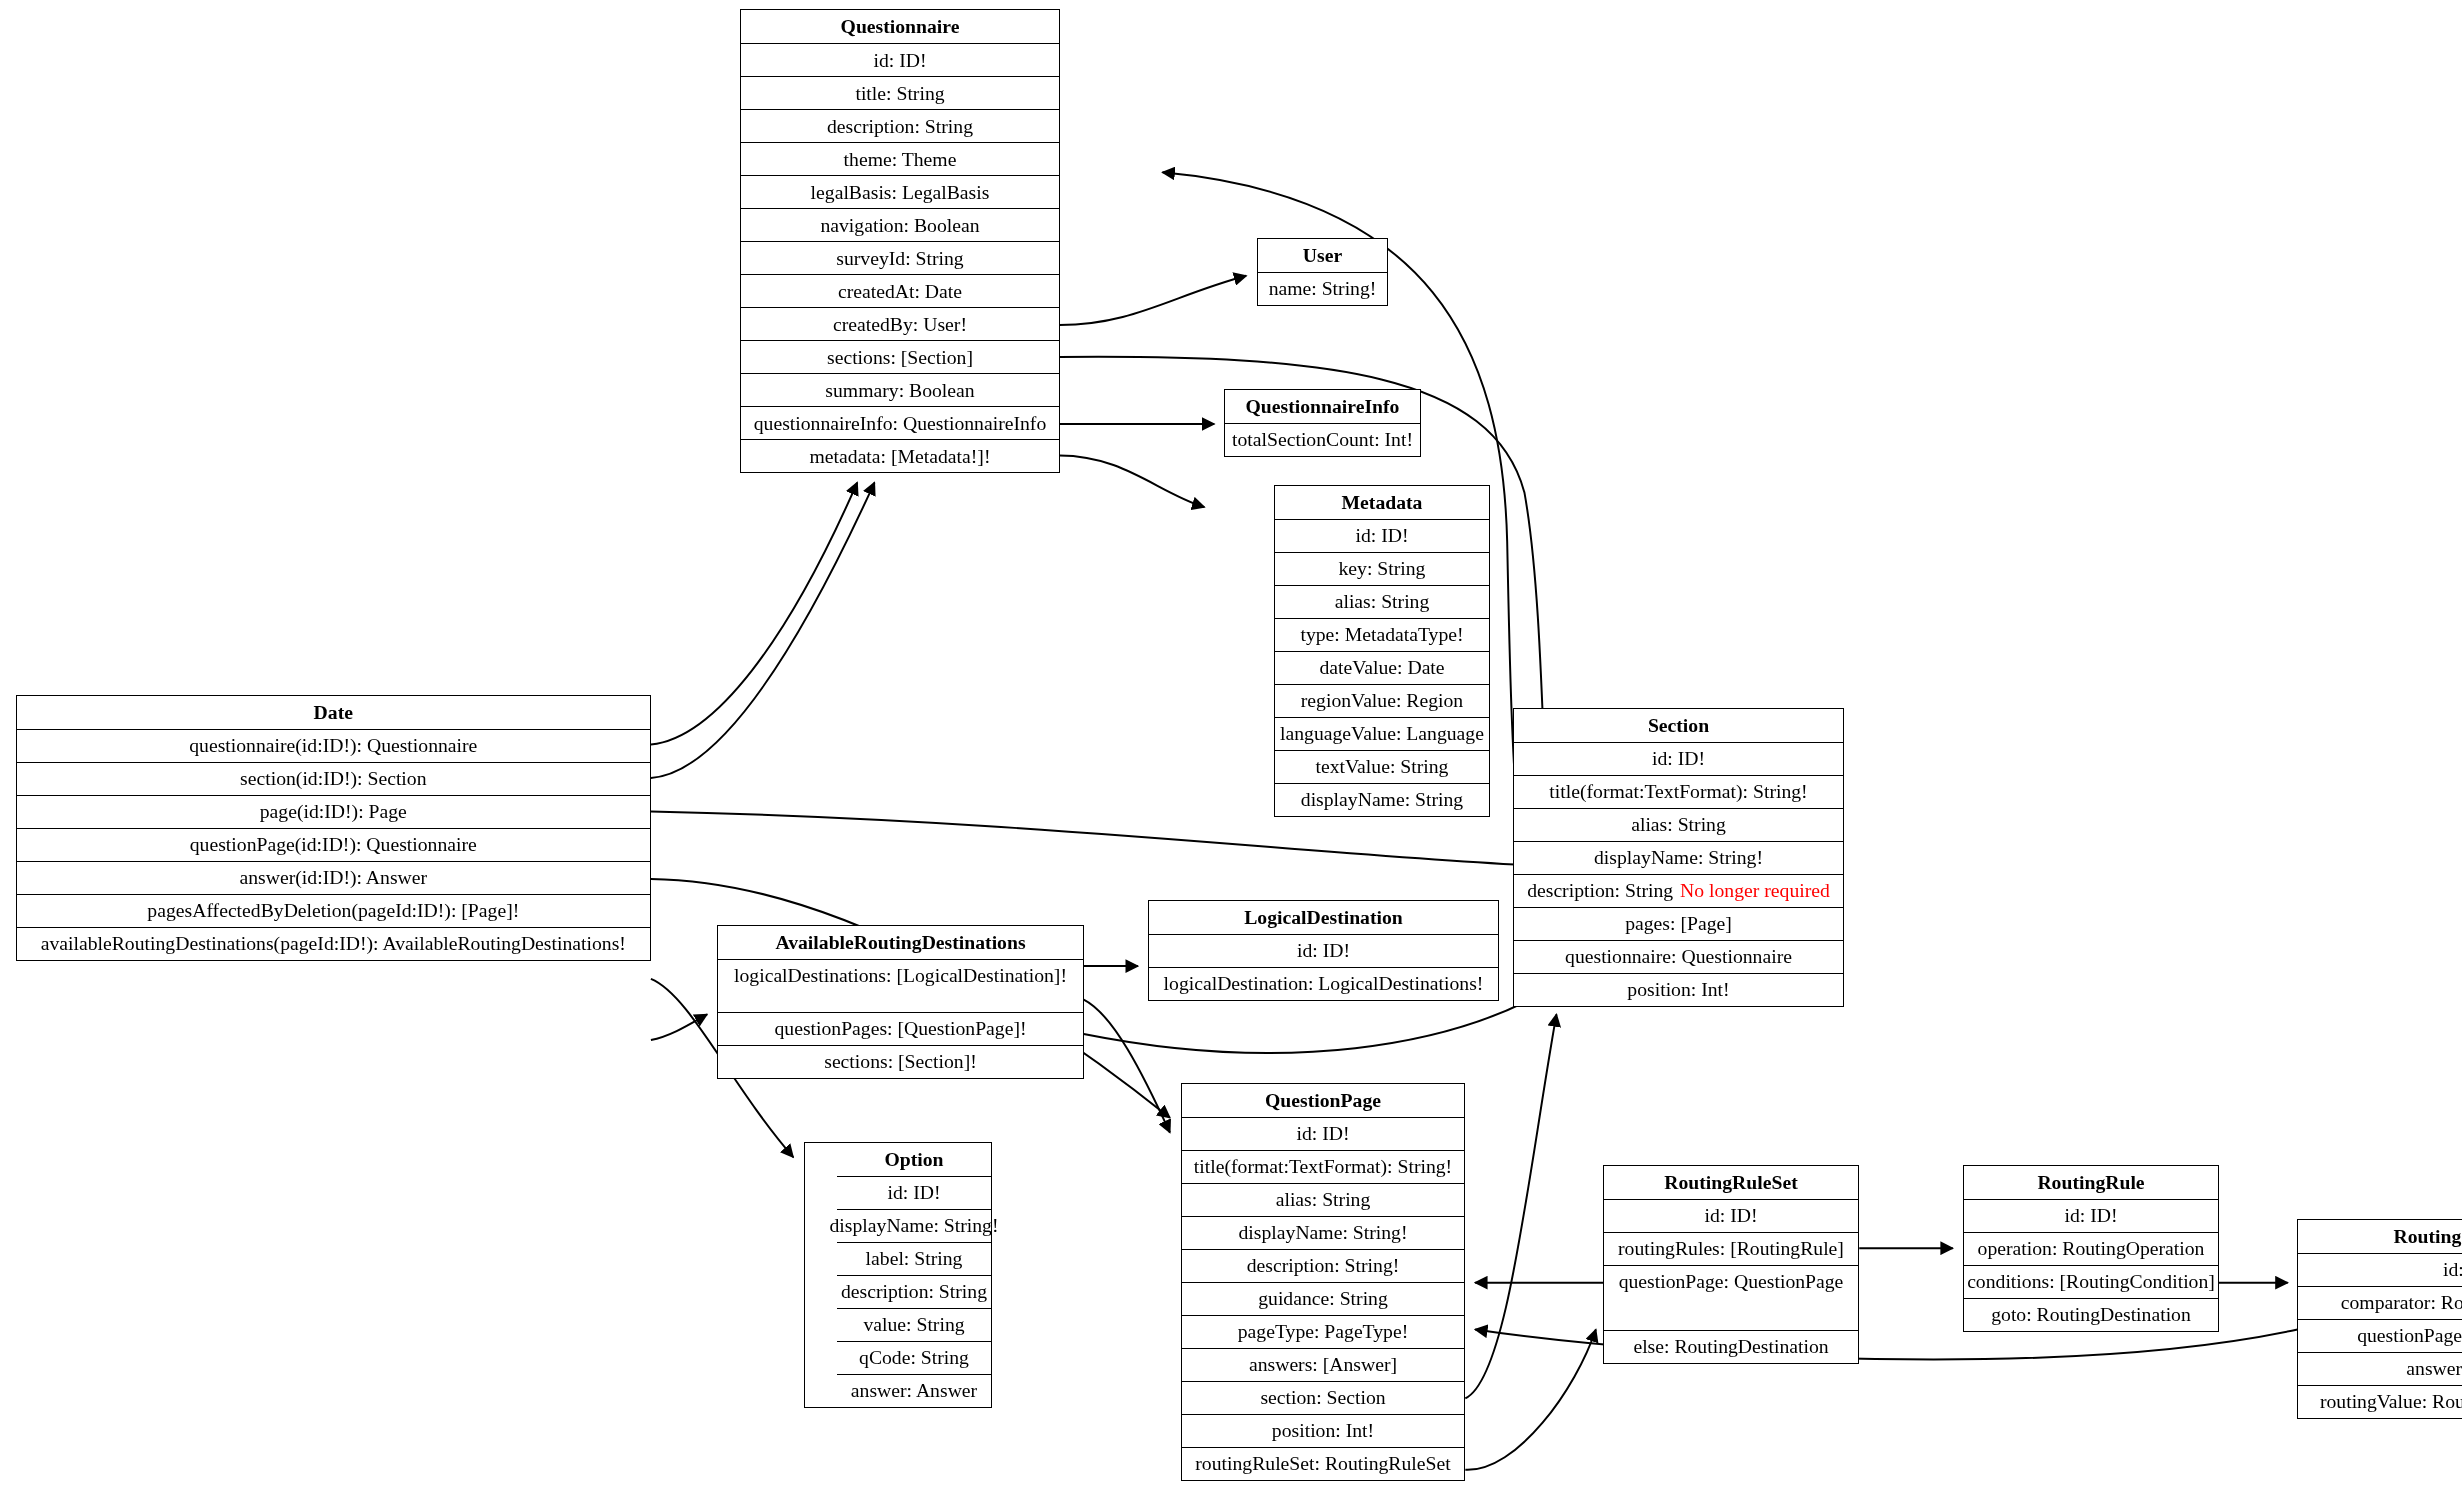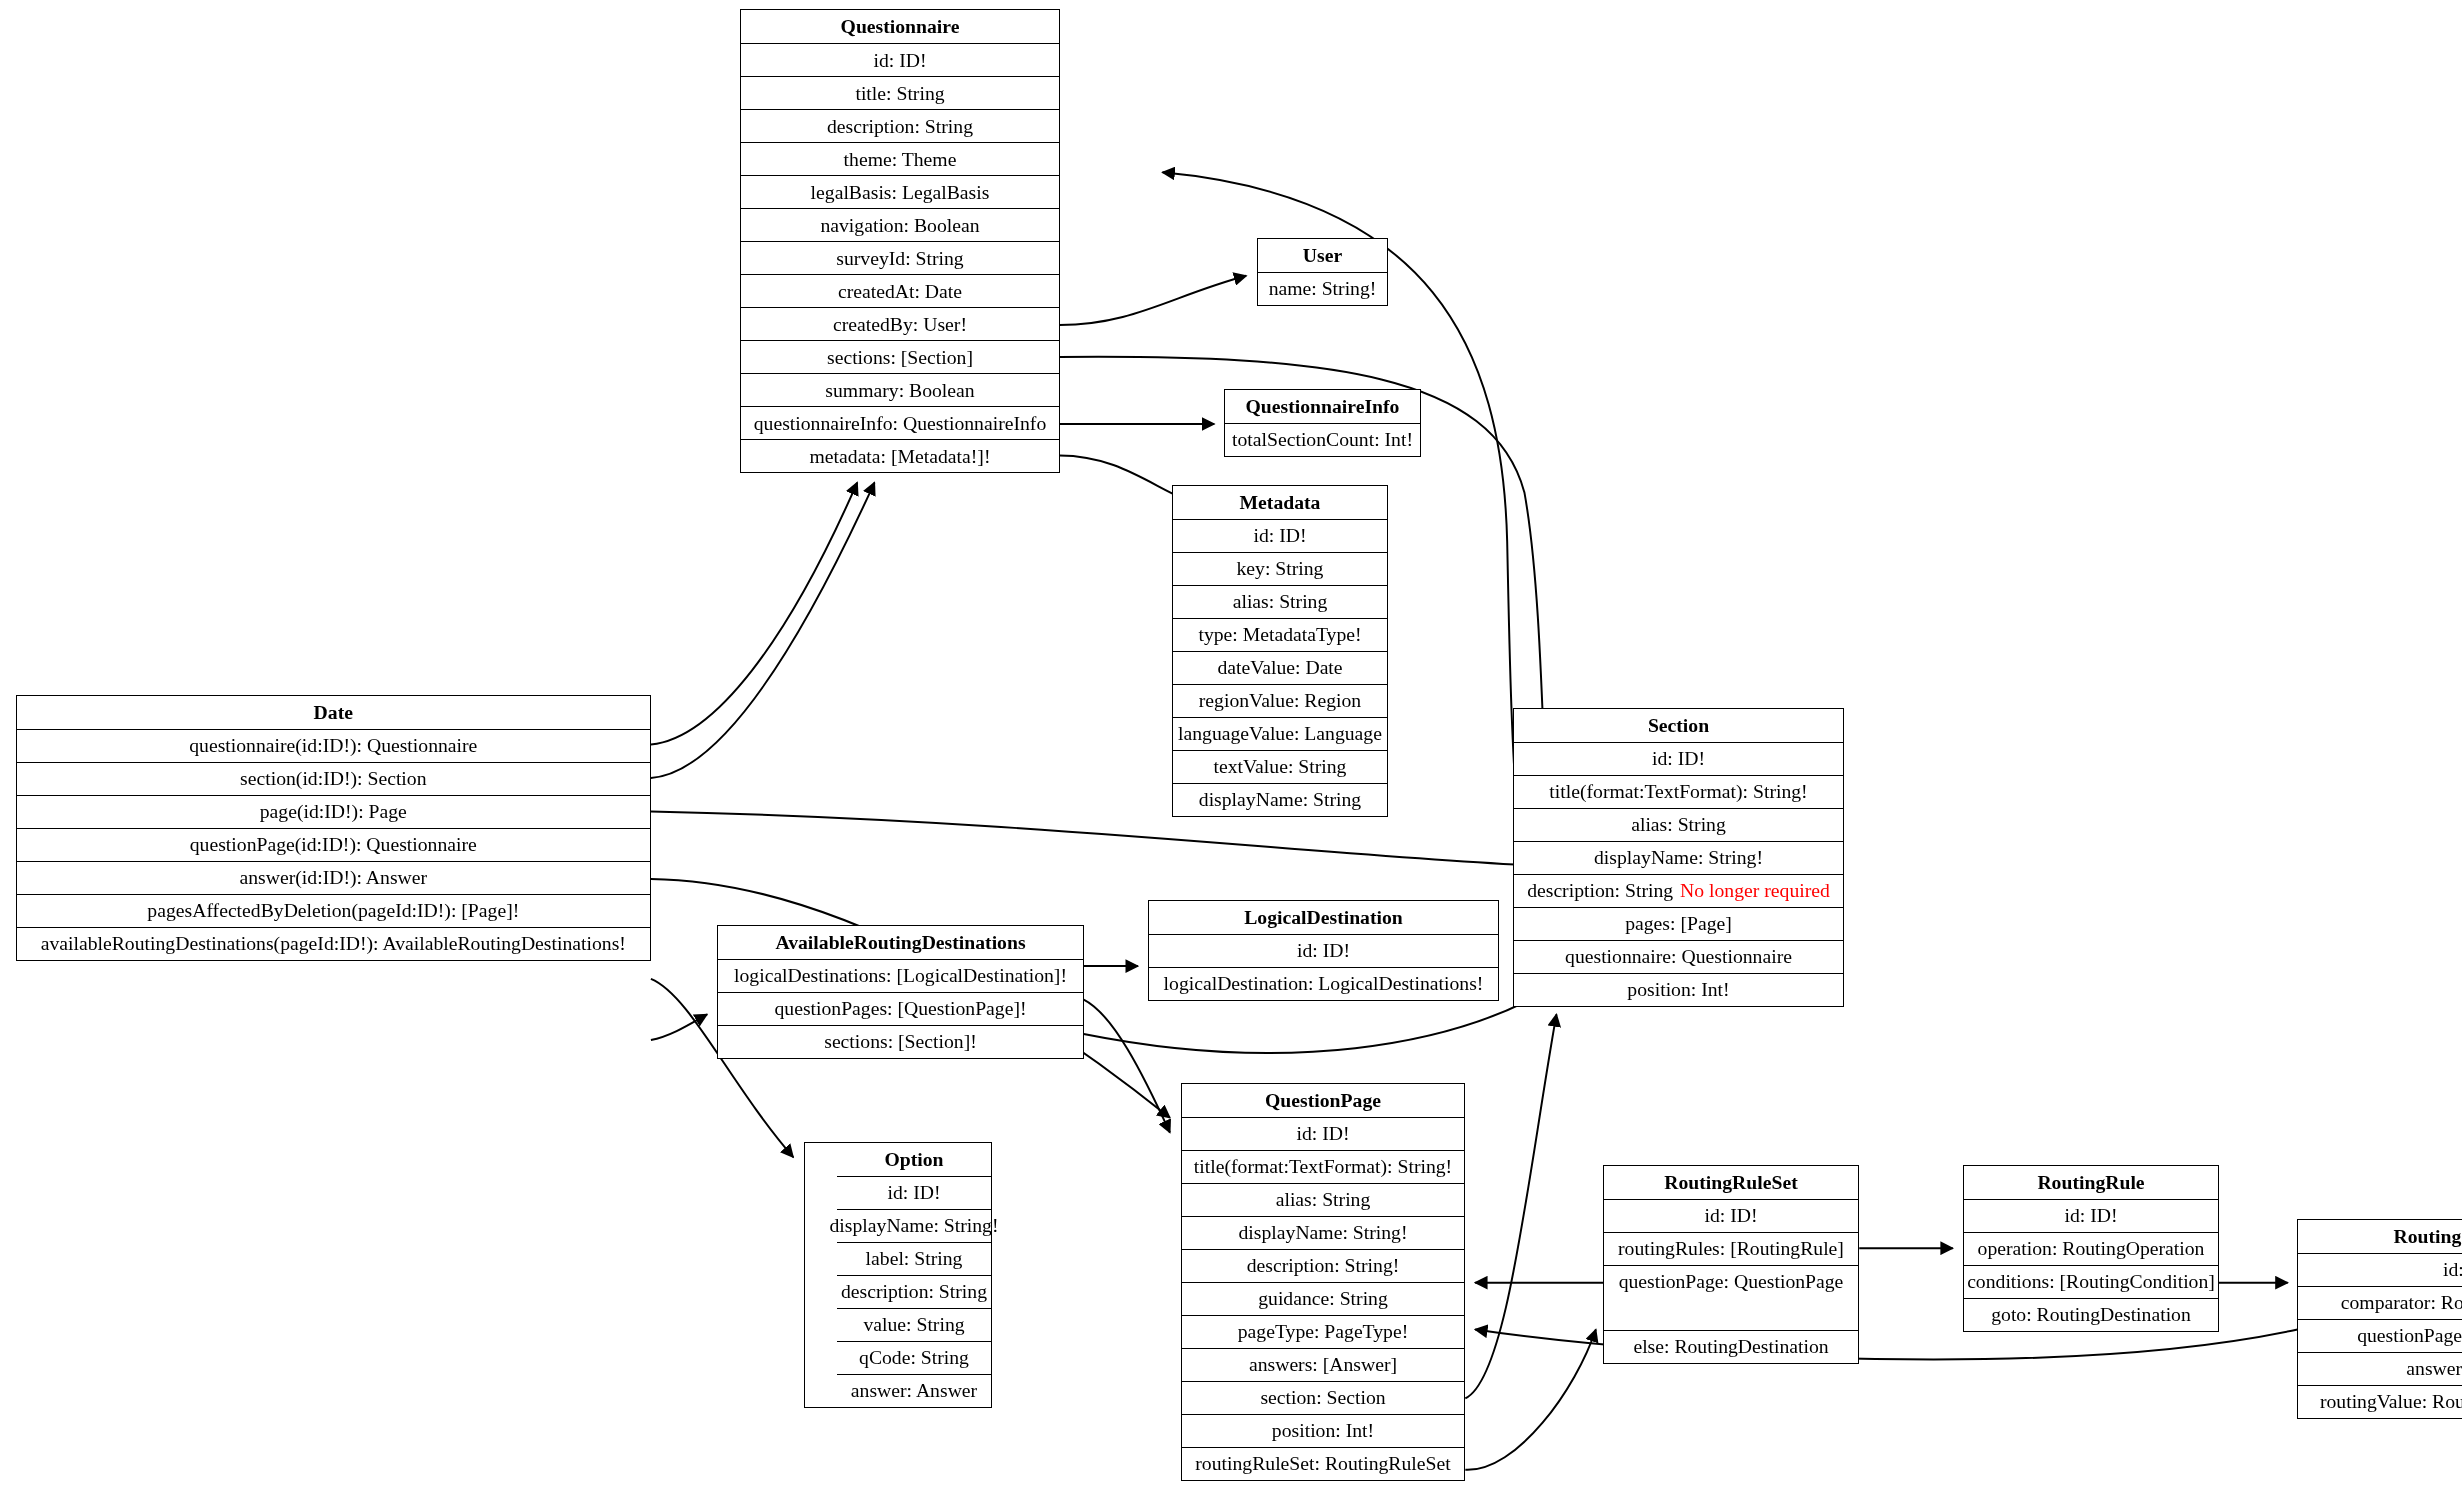--- a/index.html
+++ b/index.html
@@ -135,21 +135,21 @@
         <div class="row" style="height: 33px;">
           <span>name: String!</span>
         </div>
       </div>
       <div class="node" style="left: 1224px; top: 389px; width: 197px;">
         <div class="row header" style="height: 33px;">QuestionnaireInfo</div>
         <div class="row" style="height: 33px;">
           <span>totalSectionCount: Int!</span>
         </div>
       </div>
-      <div class="node" style="left: 1172px; top: 485px; width: 216px;">
+      <div class="node" style="left: 1274px; top: 485px; width: 216px;">
         <div class="row header" style="height: 33px;">Metadata</div>
         <div class="row" style="height: 33px;">
           <span>id: ID!</span>
         </div>
         <div class="row" style="height: 33px;">
           <span>key: String</span>
         </div>
         <div class="row" style="height: 33px;">
           <span>alias: String</span>
         </div>
@@ -222,21 +222,21 @@
         </div>
         <div class="row" style="height: 33px;">
           <span>position: Int!</span>
         </div>
       </div>
       <div class="node" style="left: 717px; top: 925px; width: 367px;">
         <div class="row header" style="height: 33px;">AvailableRoutingDestinations</div>
         <div class="row" style="height: 33px;">
           <span>logicalDestinations: [LogicalDestination]!</span>
         </div>
-        <div class="row" style="height: 33px;">
+        <div class="row" style="height: 33px; margin-top: 20px;">
           <span>questionPages: [QuestionPage]!</span>
         </div>
         <div class="row" style="height: 33px;">
           <span>sections: [Section]!</span>
         </div>
       </div>
       <div class="node" style="left: 1148px; top: 900px; width: 351px;">
         <div class="row header" style="height: 33px;">LogicalDestination</div>
         <div class="row" style="height: 33px;">
           <span>id: ID!</span>

